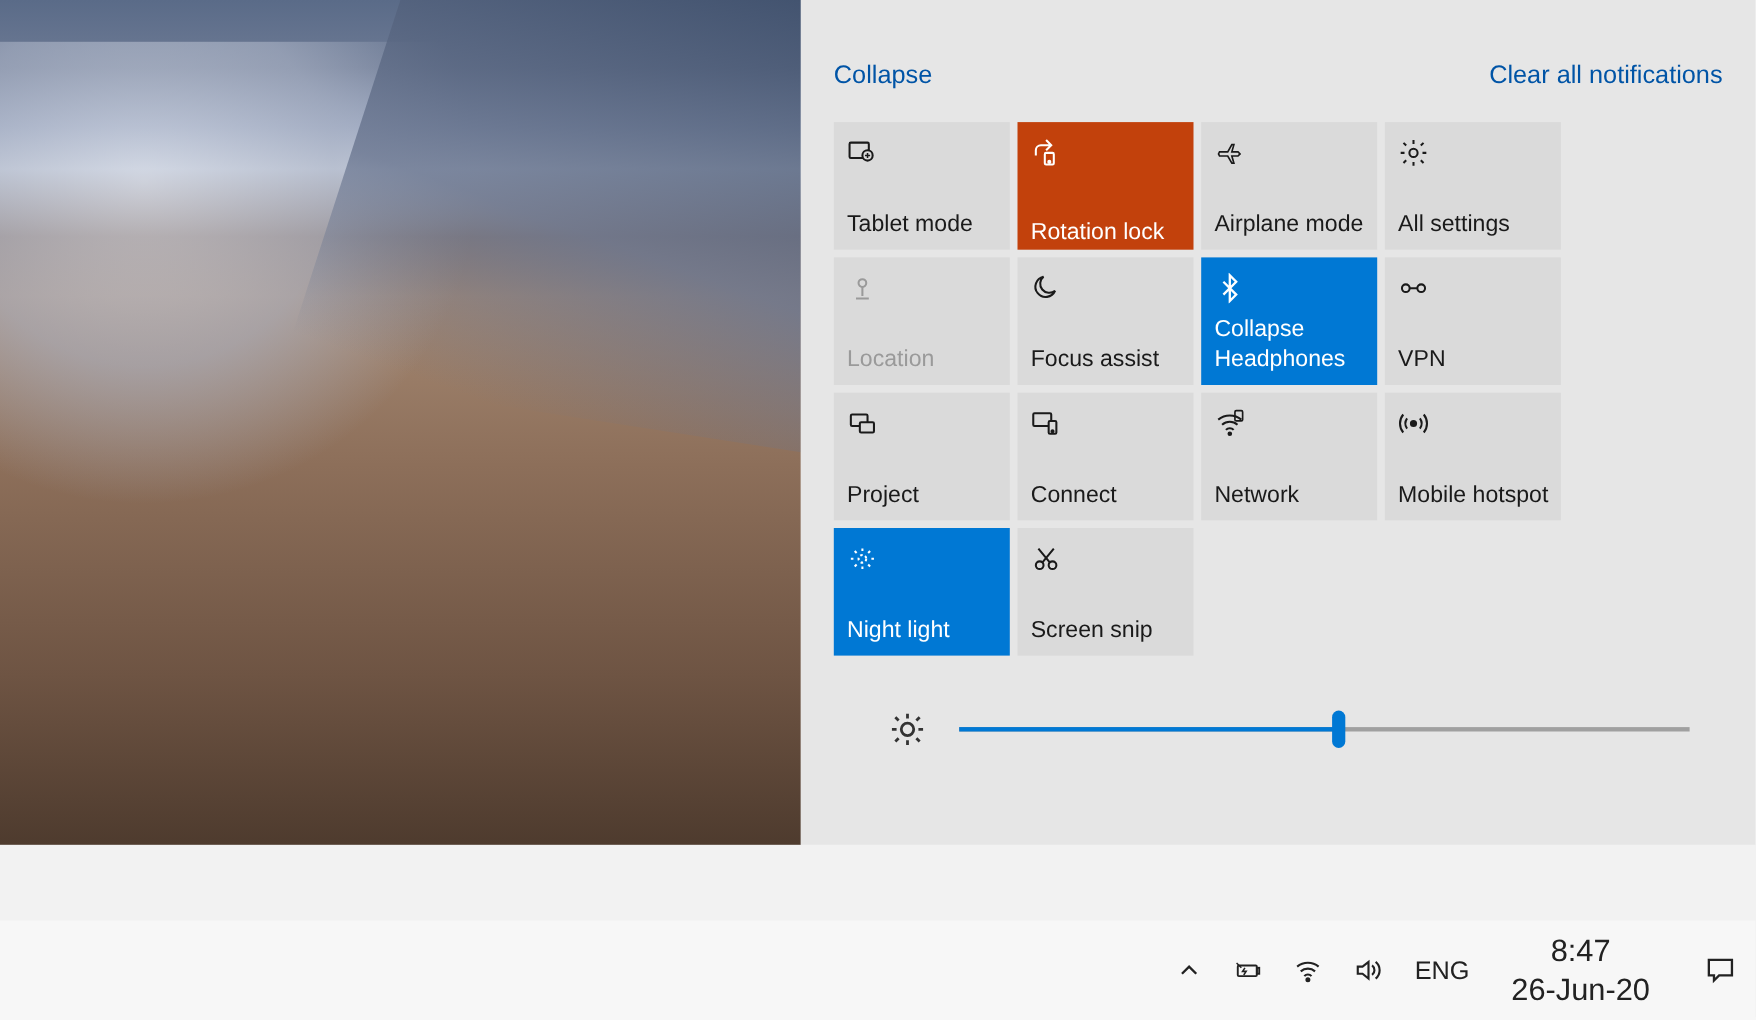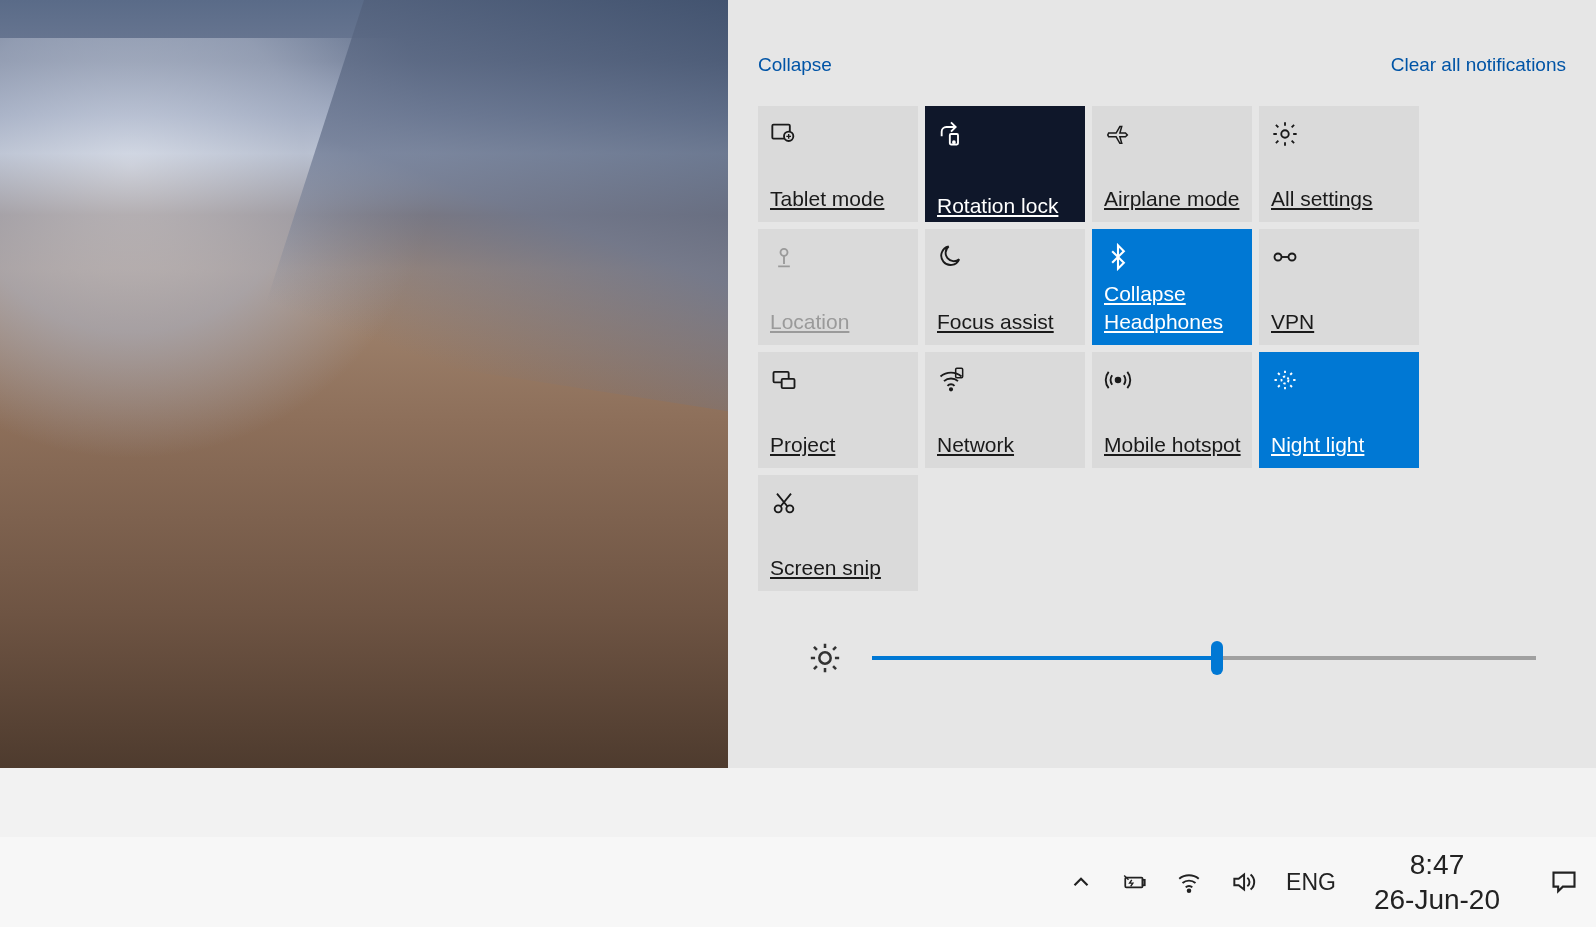--- a/index.html
+++ b/index.html
@@ -56,21 +56,21 @@
     width: 868px;
     height: 768px;
     background: #e6e6e6;
     padding: 0;
   }
   .ac-header {
     display: flex;
     justify-content: space-between;
     align-items: center;
     padding: 54px 30px 30px 30px;
-    font-size: 19px;
+    font-size: 23px;
   }
   .ac-header .link {
     color: #0054a6;
     cursor: pointer;
   }
 
   .tiles {
     display: grid;
     grid-template-columns: repeat(4, 160px);
     gap: 7px;
@@ -80,25 +80,24 @@
     height: 116px;
     background: #dadada;
     padding: 14px 10px 10px 12px;
     display: flex;
     flex-direction: column;
     justify-content: space-between;
     font-size: 21px;
     color: #1a1a1a;
     cursor: pointer;
     line-height: 1.3;
-    text-decoration: underline;
   }
   .tile .icon { width: 28px; height: 28px; }
   .tile.active { background: #0078d4; color: #fff; }
-  .tile.semi { background: #0f172a; color: #fff; gap: 44px; }
+  .tile.semi { background: #c2410c; color: #fff; gap: 44px; }
   .tile.disabled { color: #9a9a9a; }
   .tile .label { white-space: normal; }
 
   .brightness-row {
     display: flex;
     align-items: center;
     gap: 30px;
     padding: 50px 60px 0 80px;
   }
   .brightness-row .sun-icon { width: 34px; height: 34px; color:#333; }
@@ -251,20 +250,30 @@
     <div class="tile">
       <span class="icon">
         <svg viewBox="0 0 24 24" fill="none" stroke="currentColor" stroke-width="1.6">
             <rect x="3" y="5" width="13" height="9" rx="1"></rect>
             <rect x="10" y="11" width="11" height="8" rx="1" fill="#dadada"></rect>
           </svg>
       </span>
       <span class="label">Project</span>
     </div>
 
+    <div class="tile">
+      <span class="icon">
+        <svg viewBox="0 0 24 24" fill="none" stroke="currentColor" stroke-width="1.6">
+            <rect x="2" y="4" width="14" height="10" rx="1"></rect>
+            <rect x="14" y="10" width="6" height="10" rx="1" fill="#dadada"></rect>
+            <circle cx="17" cy="18" r="0.8" fill="currentColor"></circle>
+          </svg>
+      </span>
+      <span class="label">Connect</span>
+    </div>
 
     <div class="tile">
       <span class="icon">
         <svg viewBox="0 0 24 24" fill="none" stroke="currentColor" stroke-width="1.6">
             <path d="M3 9a14 14 0 0 1 18 0M6 13a9 9 0 0 1 12 0M9 17a4 4 0 0 1 6 0"></path>
             <circle cx="12" cy="20" r="1" fill="currentColor"></circle>
             <rect x="16" y="2" width="6" height="8" rx="1" stroke-width="1.3"></rect>
           </svg>
       </span>
       <span class="label">Network</span>

